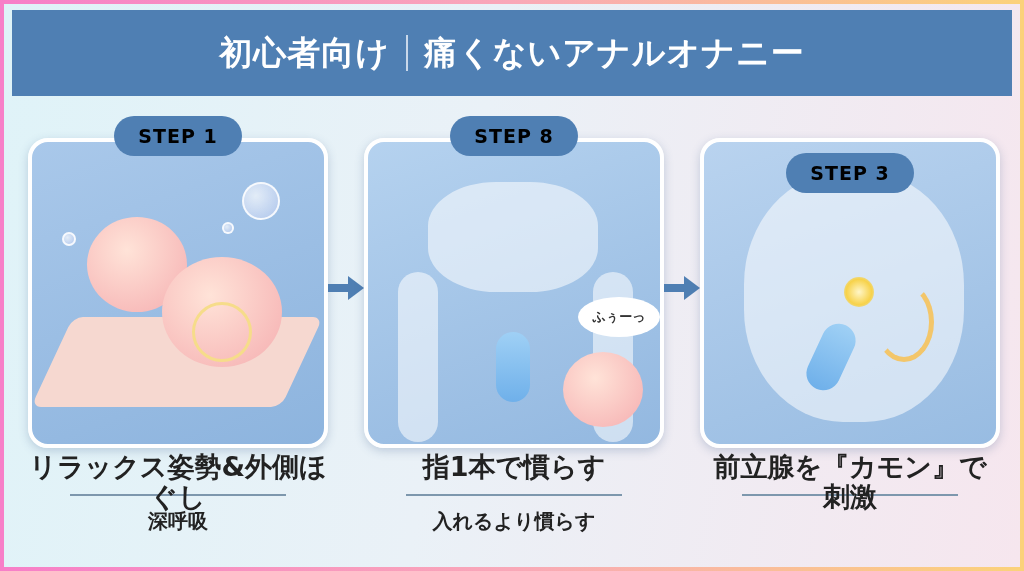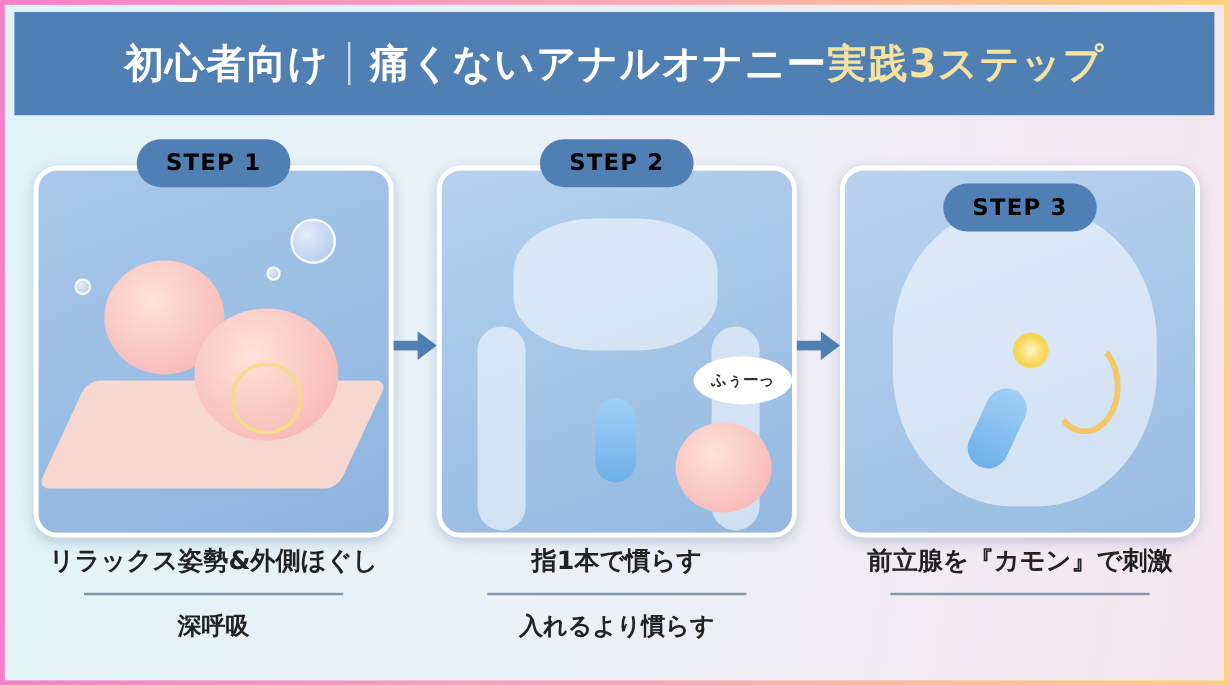--- a/index.html
+++ b/index.html
@@ -59,34 +59,33 @@
       position: absolute; left: 210px; top: 155px; width: 82px; height: 40px; border-radius: 50%;
       background: #ffffff; font-size: 13px; font-weight: bold; color: #333;
       display: flex; align-items: center; justify-content: center;
     }
     .glow { position: absolute; width: 30px; height: 30px; border-radius: 50%;
       background: radial-gradient(circle, #fff6c8 0%, #f7d24a 60%, rgba(247,210,74,0) 100%); }
     .curve-arrow { position: absolute; border: 5px solid #f3c66a; border-color: transparent #f3c66a #f3c66a transparent; border-radius: 50%; }
     .captions { position: absolute; top: 448px; left: 20px; right: 20px; height: 110px; }
     .cap { position: absolute; width: 300px; text-align: center; color: #222; font-weight: bold; }
     .cap.k1 { left: 4px; } .cap.k2 { left: 340px; } .cap.k3 { left: 676px; }
-    .cap .main { font-size: 21px; height: 30px; line-height: 30px; }
+    .cap .main { font-size: 27px; height: 30px; line-height: 30px; }
     .cap .rule { width: 216px; height: 2px; background: #7d97ad; margin: 12px auto 10px auto; }
     .cap .sub { font-size: 20px; line-height: 30px; }
   </style>
 </head>
 <body>
 
 <div class="frame">
 
   <div class="header">
     <span>初心者向け</span>
     <span class="sep"></span>
     <span>痛くないアナルオナニー</span>
-    <span class="accent">実践3ステップ</span>
   </div>
 
   <div class="steps">
 
     <div class="card c1">
       <div class="illus">
         <div class="bubble" style="left:210px;top:40px;width:38px;height:38px;"></div>
         <div class="bubble" style="left:40px;top:210px;width:48px;height:48px;"></div>
         <div class="bubble" style="left:30px;top:90px;width:14px;height:14px;"></div>
         <div class="bubble" style="left:190px;top:80px;width:12px;height:12px;"></div>
@@ -106,21 +105,21 @@
     <div class="card c2">
       <div class="illus">
         <div class="shape-soft" style="left:60px;top:40px;width:170px;height:110px;"></div>
         <div class="shape-soft" style="left:30px;top:130px;width:40px;height:170px;border-radius:20px;"></div>
         <div class="shape-soft" style="left:225px;top:130px;width:40px;height:170px;border-radius:20px;"></div>
         <div class="finger" style="left:128px;top:190px;"></div>
         <div class="blob" style="left:195px;top:210px;width:80px;height:75px;"></div>
         <div class="speech">ふぅーっ</div>
       </div>
     </div>
-    <div class="badge b2">STEP 2</div>
+    <div class="badge b2">STEP 8</div>
 
     <div class="arrow a2">
       <div class="shaft"></div>
         <div class="head"></div>
     </div>
 
     <div class="card c3">
       <div class="illus">
         <div class="shape-soft" style="left:40px;top:30px;width:220px;height:250px;border-radius:45%;"></div>
         <div class="glow" style="left:140px;top:135px;"></div>

